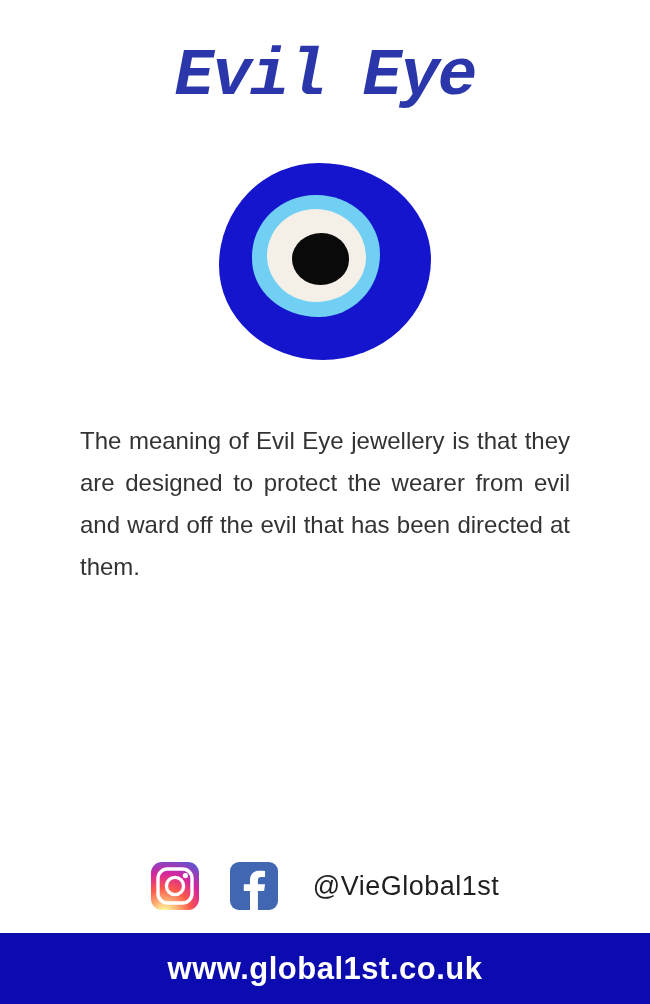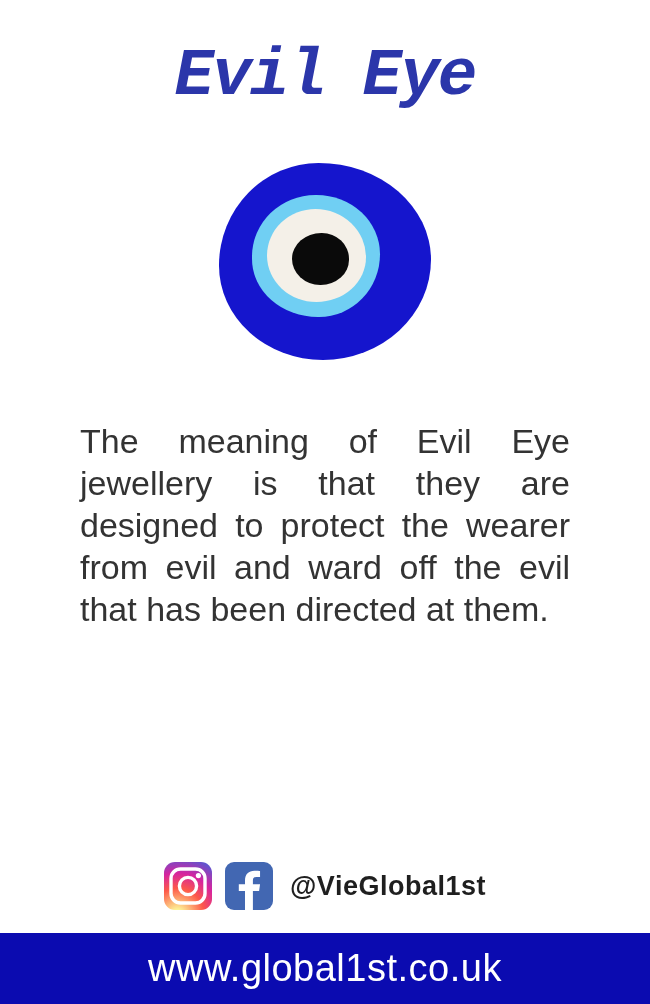--- a/index.html
+++ b/index.html
@@ -71,38 +71,37 @@
     transform: translate(4px, 3px);
   }
 
   
   .content {
     position: absolute;
     top: 420px;
     left: 80px;
     width: 490px;
     color: #333333;
-    font-size: 34px;
+    font-size: 24px;
     line-height: 42px;
     text-align: justify;
   }
   .content p { margin-bottom: 34px; }
   .content p:last-child { margin-bottom: 0; }
 
   
   .social-row {
     position: absolute;
     top: 862px;
     left: 0;
     width: 100%;
     display: flex;
     align-items: center;
     justify-content: center;
-    gap: 13px;
-    font-weight: bold;
+    gap: 31px;
   }
   .icon-box { width: 48px; height: 48px; flex: 0 0 auto; }
   .ig-icon {
     border-radius: 11px;
     background: radial-gradient(circle at 28% 110%, #fdf497 0%, #fdf497 8%, #fd5949 42%, #d6249f 66%, #4f5bd5 96%);
     display: flex; align-items: center; justify-content: center;
   }
   .ig-icon svg { display: block; }
   .fb-icon svg { display: block; }
   .social-handle {
@@ -119,22 +118,22 @@
     left: 0;
     width: 100%;
     height: 71px;
     background: #0b0bb0;
     display: flex;
     align-items: center;
     justify-content: center;
   }
   .footer-url {
     color: #ffffff;
-    font-weight: 400;
-    font-size: 38px;
+    font-weight: 700;
+    font-size: 31px;
     letter-spacing: 0.5px;
   }
 </style>
 </head>
 <body>
 
 <div class="page">
 
   <h1 class="title">Evil Eye</h1>
 

